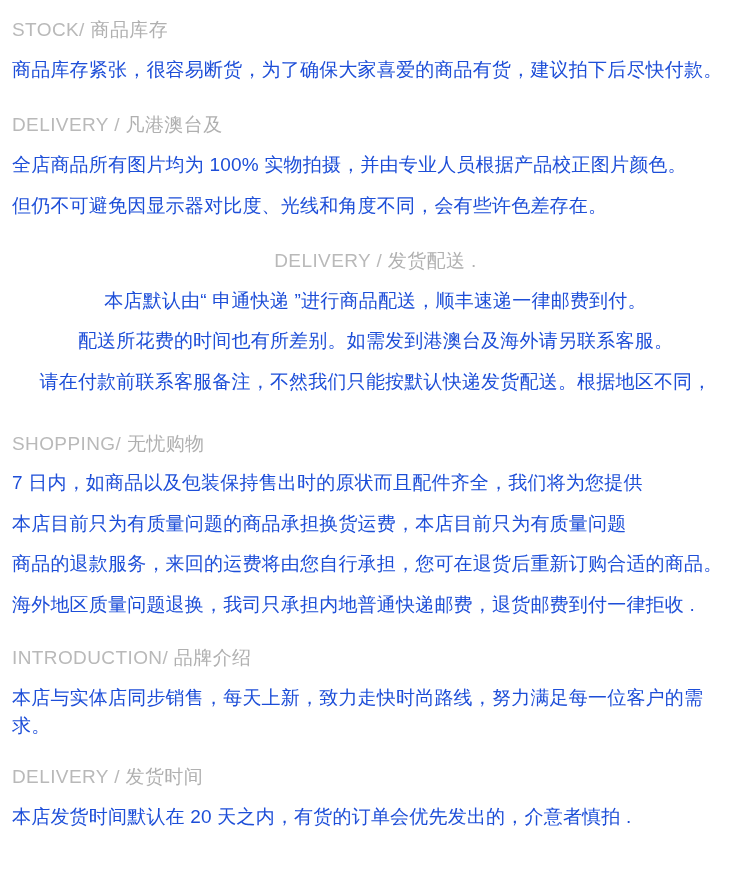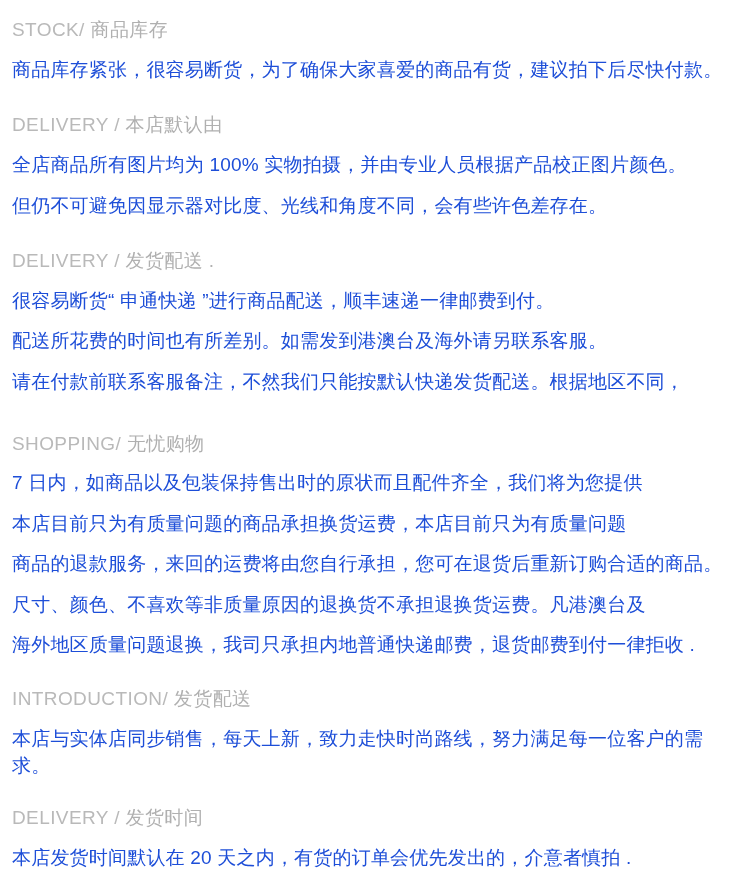--- a/index.html
+++ b/index.html
@@ -39,73 +39,72 @@
     color: #1d4ed8;
     line-height: 1.45;
     margin: 0 0 13px 0;
     letter-spacing: 0.2px;
   }
   .body-line:last-child {
     margin-bottom: 0;
   }
   .sec-stock { margin-top: 4px; }
   .sec-shooting { margin-top: 30px; }
-  .sec-delivery-1 { margin-top: 30px; }
+  .sec-delivery-1 { margin-top: 30px; text-align: center; }
   .sec-shopping { margin-top: 36px; }
   .sec-intro { margin-top: 28px; }
   .sec-delivery-2 { margin-top: 26px; }
 </style>
 </head>
 <body>
 
 <div class="page">
 
   <div class="section sec-stock">
     <div class="section-heading">
       <span>STOCK/</span>
       <span class="cn">商品库存</span>
     </div>
     <p class="body-line">商品库存紧张，很容易断货，为了确保大家喜爱的商品有货，建议拍下后尽快付款。</p>
   </div>
 
   <div class="section sec-shooting">
     <div class="section-heading">
       <span>DELIVERY /</span>
-      <span class="cn">本店默认由</span>
+      <span class="cn">凡港澳台及</span>
     </div>
     <p class="body-line">全店商品所有图片均为 100% 实物拍摄，并由专业人员根据产品校正图片颜色。</p>
     <p class="body-line">但仍不可避免因显示器对比度、光线和角度不同，会有些许色差存在。</p>
   </div>
 
   <div class="section sec-delivery-1">
     <div class="section-heading">
       <span>DELIVERY /</span>
       <span class="cn">发货配送 .</span>
     </div>
-    <p class="body-line">很容易断货“ 申通快递 ”进行商品配送，顺丰速递一律邮费到付。</p>
+    <p class="body-line">本店默认由“ 申通快递 ”进行商品配送，顺丰速递一律邮费到付。</p>
     <p class="body-line">配送所花费的时间也有所差别。如需发到港澳台及海外请另联系客服。</p>
     <p class="body-line">请在付款前联系客服备注，不然我们只能按默认快递发货配送。根据地区不同，</p>
   </div>
 
   <div class="section sec-shopping">
     <div class="section-heading">
       <span>SHOPPING/</span>
       <span class="cn">无忧购物</span>
     </div>
     <p class="body-line">7 日内，如商品以及包装保持售出时的原状而且配件齐全，我们将为您提供</p>
     <p class="body-line">本店目前只为有质量问题的商品承担换货运费，本店目前只为有质量问题</p>
     <p class="body-line">商品的退款服务，来回的运费将由您自行承担，您可在退货后重新订购合适的商品。</p>
-    <p class="body-line">尺寸、颜色、不喜欢等非质量原因的退换货不承担退换货运费。凡港澳台及</p>
     <p class="body-line">海外地区质量问题退换，我司只承担内地普通快递邮费，退货邮费到付一律拒收 .</p>
   </div>
 
   <div class="section sec-intro">
     <div class="section-heading">
       <span>INTRODUCTION/</span>
-      <span class="cn">发货配送</span>
+      <span class="cn">品牌介绍</span>
     </div>
     <p class="body-line">本店与实体店同步销售，每天上新，致力走快时尚路线，努力满足每一位客户的需求。</p>
   </div>
 
   <div class="section sec-delivery-2">
     <div class="section-heading">
       <span>DELIVERY /</span>
       <span class="cn">发货时间</span>
     </div>
     <p class="body-line">本店发货时间默认在 20 天之内，有货的订单会优先发出的，介意者慎拍 .</p>

